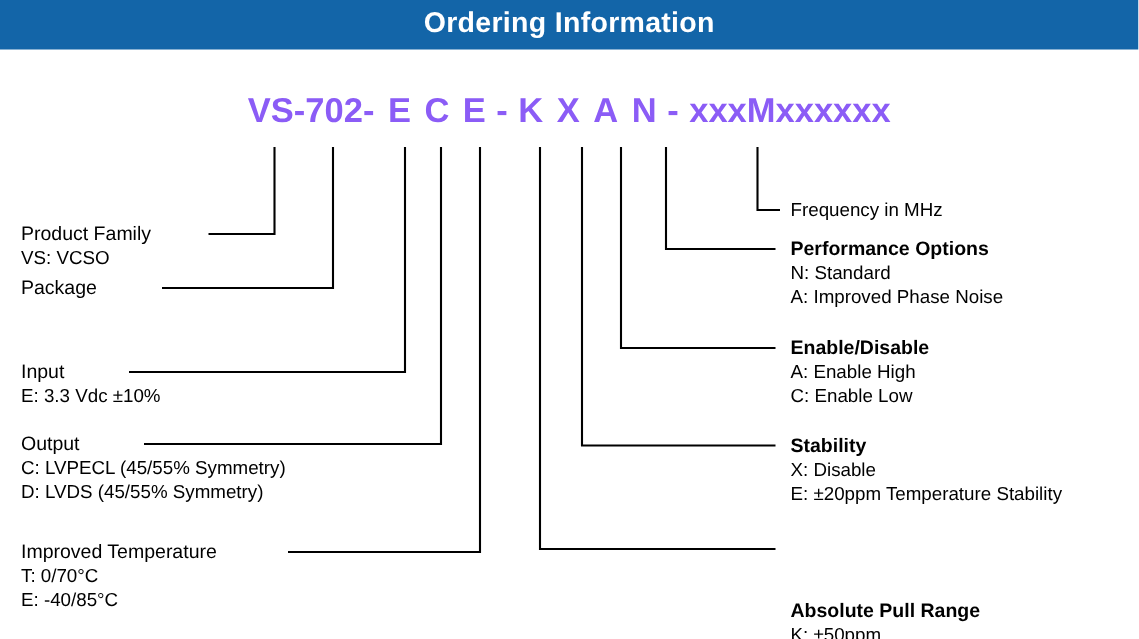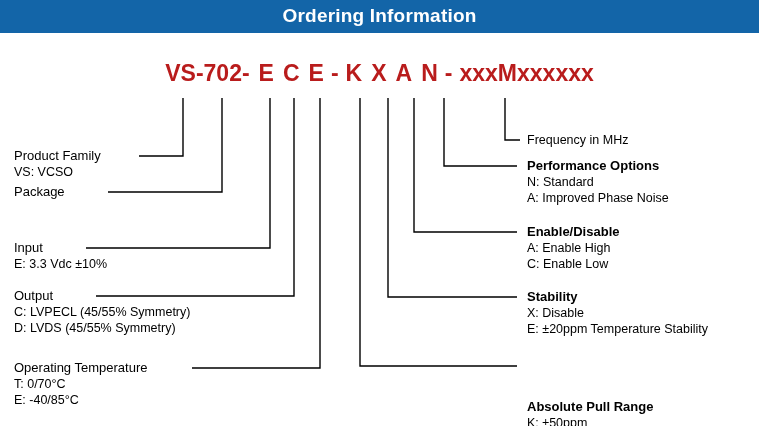--- a/index.html
+++ b/index.html
@@ -42,21 +42,21 @@
   }
   
   .partnum {
     position: absolute;
     left: 0;
     top: 60px;
     width: 759px;
     text-align: center;
     font-size: 23px;
     font-weight: bold;
-    color: #b91c1c;
+    color: #8b5cf6;
     letter-spacing: 0px;
     white-space: nowrap;
   }
   .partnum span { display: inline-block; }
   .pn-gap { width: 9px; }
   .pn-gap-sm { width: 7px; }
 
   
   .leaders {
     position: absolute;
@@ -135,21 +135,21 @@
     <div class="ln">E: 3.3 Vdc ±10%</div>
   </div>
 
   <div class="callout" style="left:14px; top:288px;">
     <div class="ttl">Output</div>
     <div class="ln">C: LVPECL (45/55% Symmetry)</div>
     <div class="ln">D: LVDS (45/55% Symmetry)</div>
   </div>
 
   <div class="callout" style="left:14px; top:360px;">
-    <div class="ttl">Operating Temperature</div>
+    <div class="ttl">Improved Temperature</div>
     <div class="ln">T:  0/70°C</div>
     <div class="ln">E:  -40/85°C</div>
   </div>
 
   <div class="callout right-col" style="left:527px; top:158px;">
     <div class="ttl">Performance Options</div>
     <div class="ln">N: Standard</div>
     <div class="ln"> A: Improved Phase Noise</div>
   </div>
 

